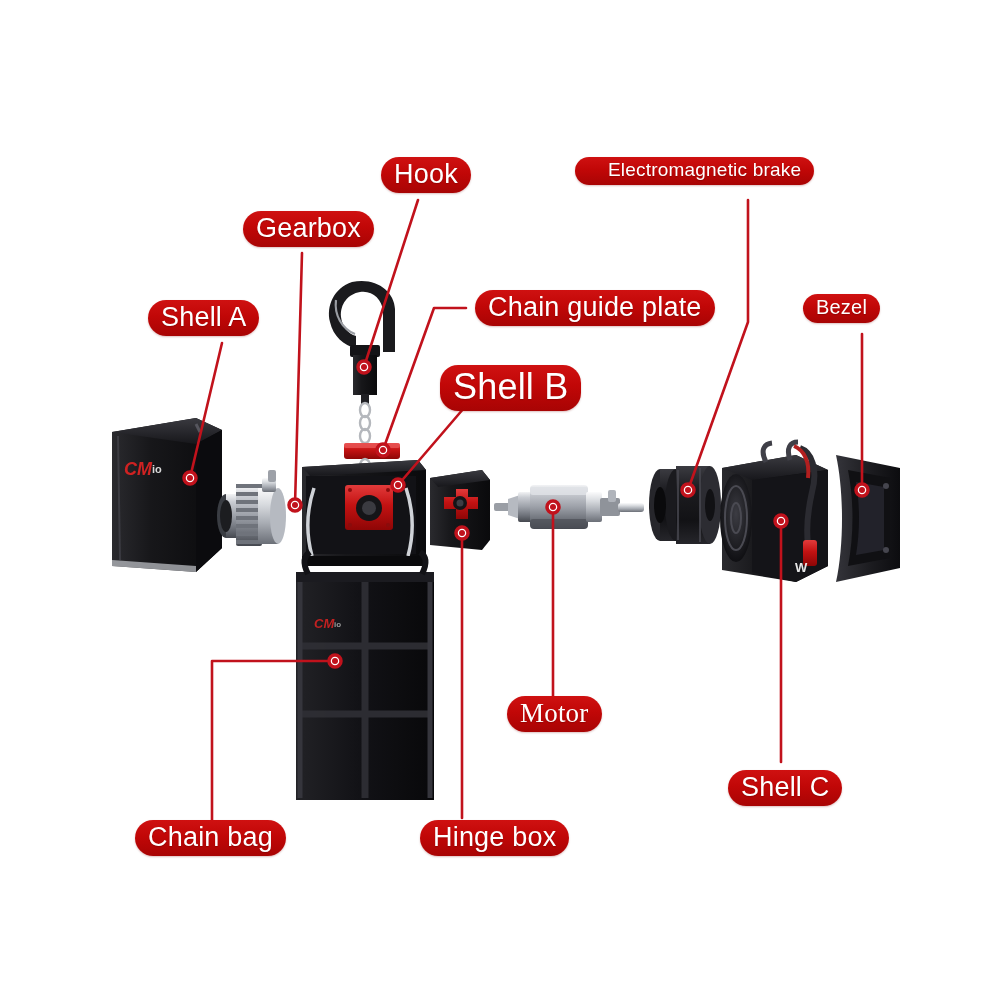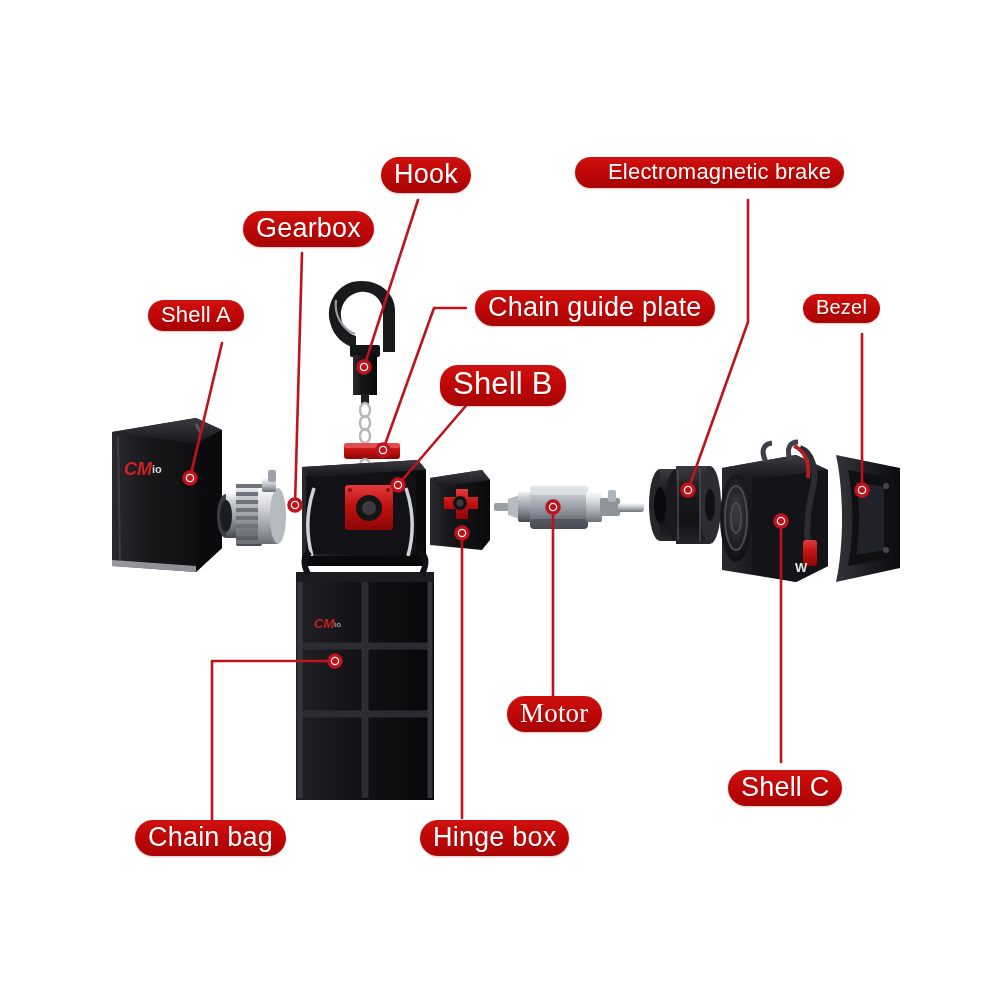--- a/index.html
+++ b/index.html
@@ -306,25 +306,25 @@
         <circle cx="688" cy="490" r="3"></circle>
         <circle cx="862" cy="490" r="3"></circle>
         <circle cx="553" cy="507" r="3"></circle>
         <circle cx="781" cy="521" r="3"></circle>
         <circle cx="335" cy="661" r="3"></circle>
         <circle cx="462" cy="533" r="3"></circle>
       </g>
     </g>
   </svg>
 
-  <div class="callout" style="left: 148px; top: 300px; font-size: 22px;">Shell A</div>
+  <div class="callout" style="left: 148px; top: 300px; font-size: 27px;">Shell A</div>
   <div class="callout" style="left: 243px; top: 211px; font-size: 27px;">Gearbox</div>
   <div class="callout" style="left: 381px; top: 157px; font-size: 27px;">Hook</div>
   <div class="callout" style="left: 475px; top: 290px; font-size: 27px;">Chain guide plate</div>
-  <div class="callout" style="left: 440px; top: 365px; font-size: 31px;">Shell B</div>
-  <div class="callout" style="left: 575px; top: 157px; font-size: 22px; padding-left: 33px;">Electromagnetic brake</div>
+  <div class="callout" style="left: 440px; top: 365px; font-size: 36px;">Shell B</div>
+  <div class="callout" style="left: 575px; top: 157px; font-size: 19px; padding-left: 33px;">Electromagnetic brake</div>
   <div class="callout" style="left: 803px; top: 294px; font-size: 20px;">Bezel</div>
   <div class="callout" style="left: 507px; top: 696px; font-size: 27px; font-family: Liberation Serif, serif;">Motor</div>
   <div class="callout" style="left: 135px; top: 820px; font-size: 27px;">Chain bag</div>
   <div class="callout" style="left: 728px; top: 770px; font-size: 27px;">Shell C</div>
   <div class="callout" style="left: 389px; top: 820px; font-size: 27px; margin-left: 31px;">Hinge box</div>
 
 </div>
 
 </body></html>

